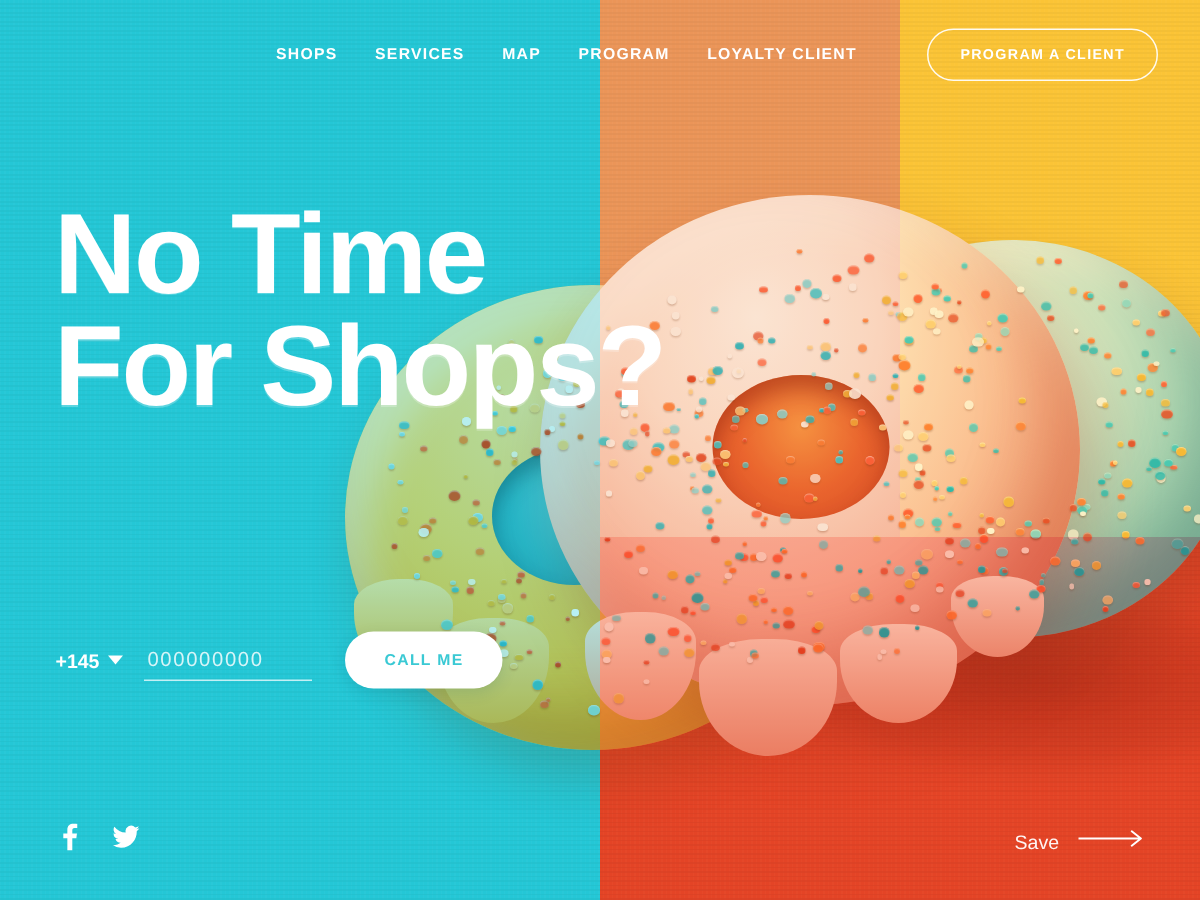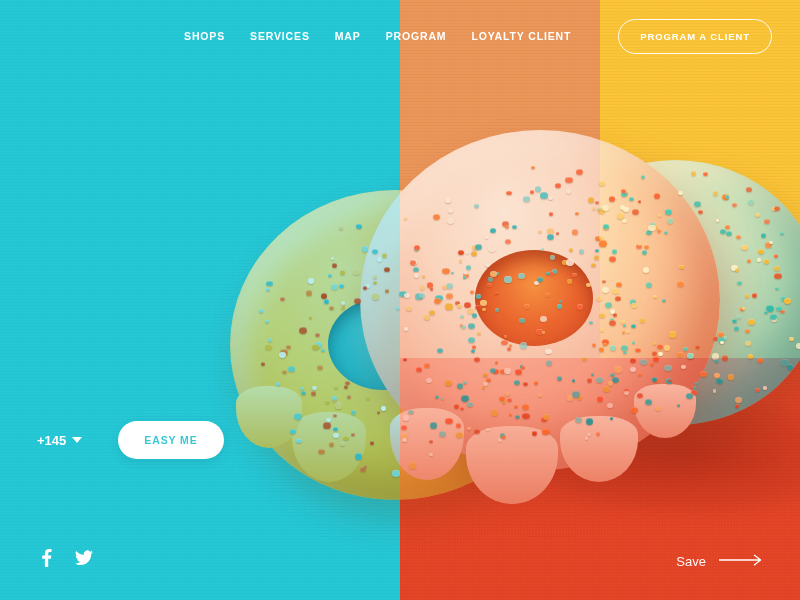--- a/index.html
+++ b/index.html
@@ -743,28 +743,31 @@
         <a class="nav-item" href="#">SHOPS</a>
         <a class="nav-item" href="#">SERVICES</a>
         <a class="nav-item" href="#">MAP</a>
         <a class="nav-item" href="#">PROGRAM</a>
         <a class="nav-item" href="#">LOYALTY CLIENT</a>
         <button class="cta-btn">PROGRAM A CLIENT</button>
       </nav>
     </header>
 
     <section class="hero">
+      <h1 class="headline">No Time
+For Shops?</h1>
     </section>
 
     <div class="form-row">
       <div class="cc">
         <span>+145</span>
         <i class="caret"></i>
       </div>
-      <button class="call-btn">EASY ME</button>
+      <input class="phone-input" type="text" placeholder="000000000" style="">
+      <button class="call-btn">CALL ME</button>
     </div>
 
     <div class="socials">
       <span class="social">
         <svg width="11" height="18" viewBox="0 0 11 18" aria-hidden="true">
           <path d="M7.2 18V9.8h2.7l.4-3.2H7.2V4.5c0-.9.25-1.55 1.6-1.55h1.7V.12C10.2.08 9.2 0 8 0 5.55 0 3.9 1.5 3.9 4.25V6.6H1.2v3.2h2.7V18h3.3z" fill="#ffffff"></path>
         </svg>
       </span>
       <span class="social">
         <svg width="19" height="16" viewBox="0 0 19 16" aria-hidden="true">

